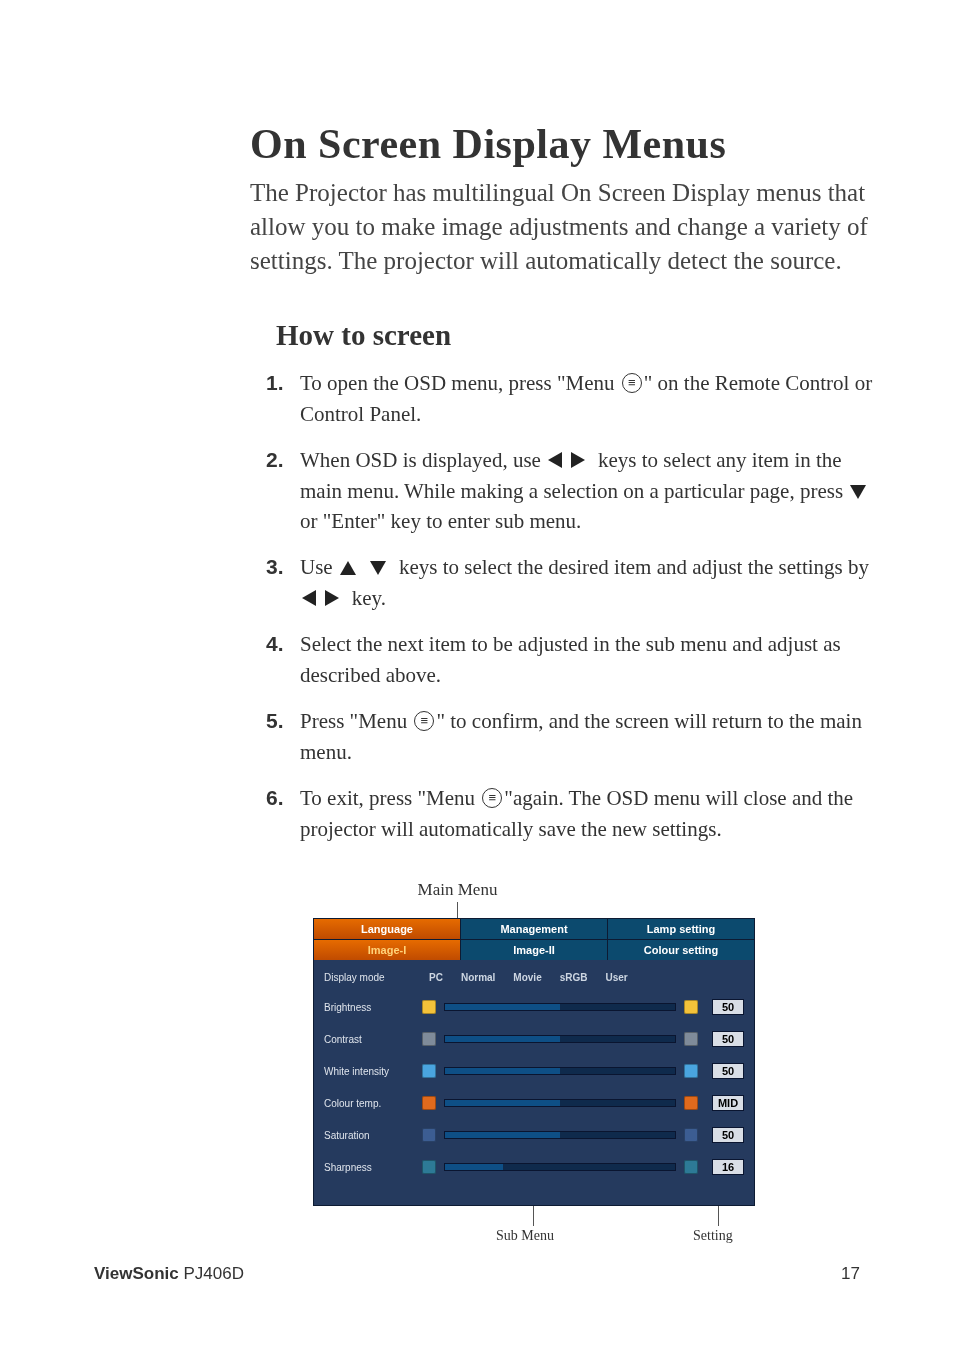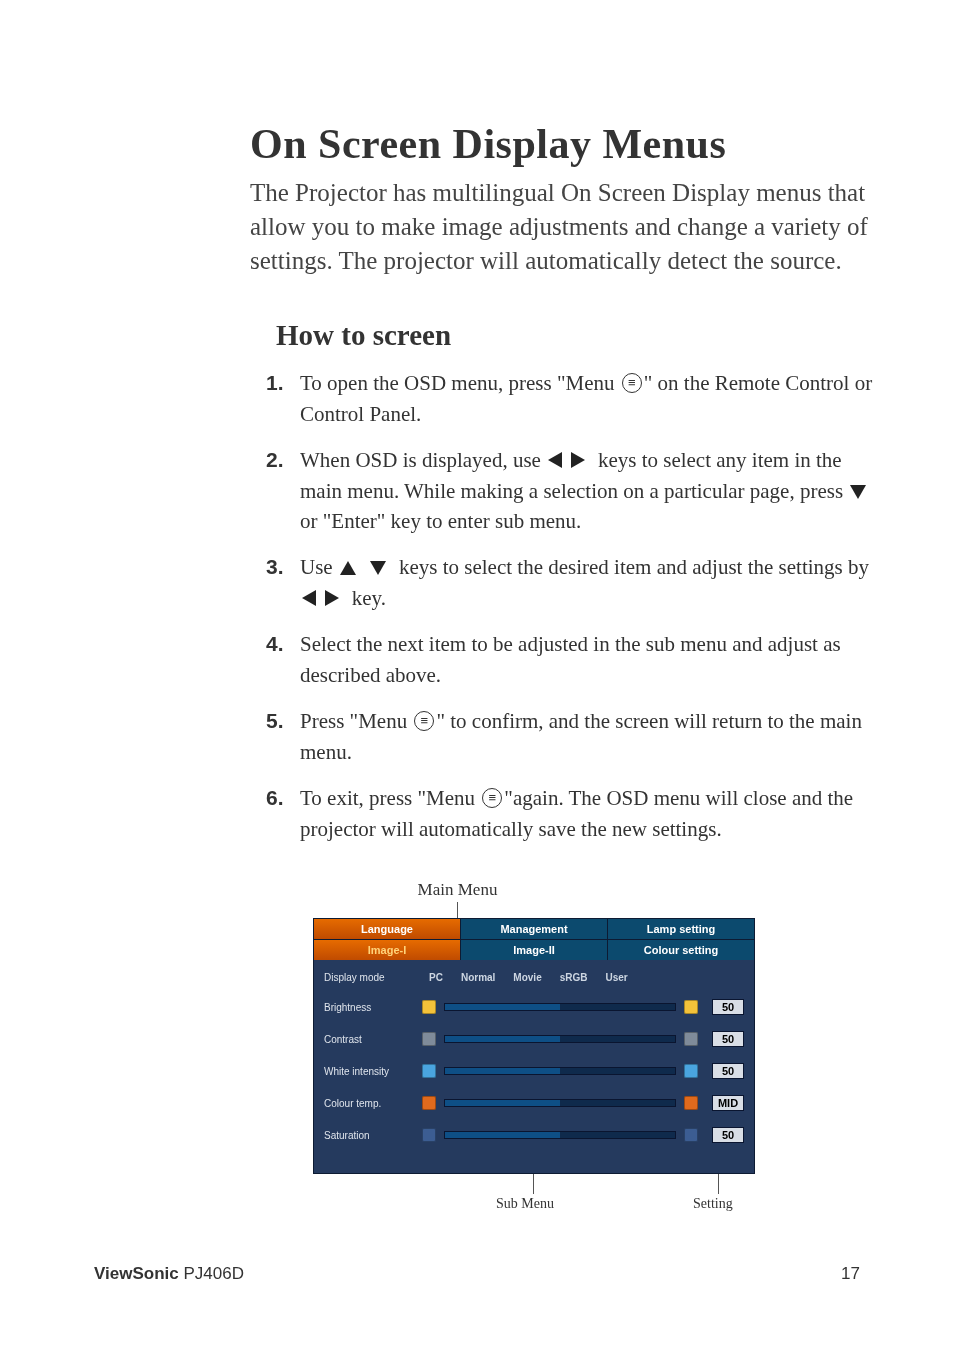--- a/index.html
+++ b/index.html
@@ -345,20 +345,27 @@
           <span class="icon ic-orange"></span>
           <span class="val">MID</span>
         </div>
         <div class="osd-item">
           <span class="label">Saturation</span>
           <span class="icon ic-navy"></span>
           <span class="bar"></span>
           <span class="icon ic-navy"></span>
           <span class="val">50</span>
         </div>
+        <div class="osd-item">
+          <span class="label">Sharpness</span>
+          <span class="icon ic-teal"></span>
+          <span class="bar low"></span>
+          <span class="icon ic-teal"></span>
+          <span class="val">16</span>
+        </div>
       </div>
     </div>
 
     <div class="osd-bottom-ticks">
       <div class="tick-sub"></div>
       <div class="tick-set"></div>
       <div class="lbl-sub">Sub Menu</div>
       <div class="lbl-set">Setting</div>
     </div>
   </div>

